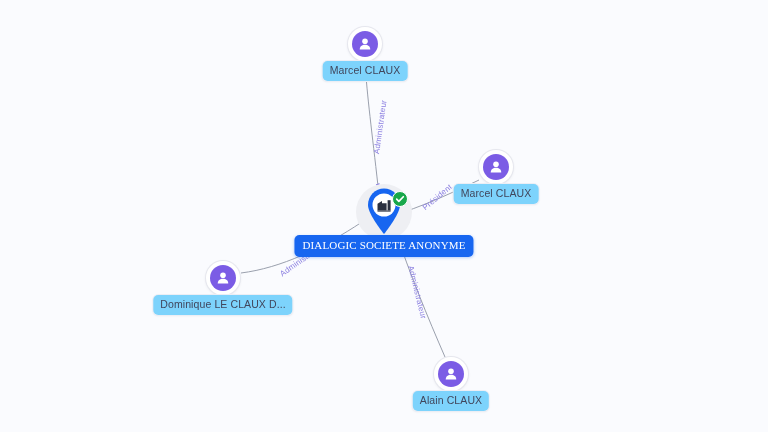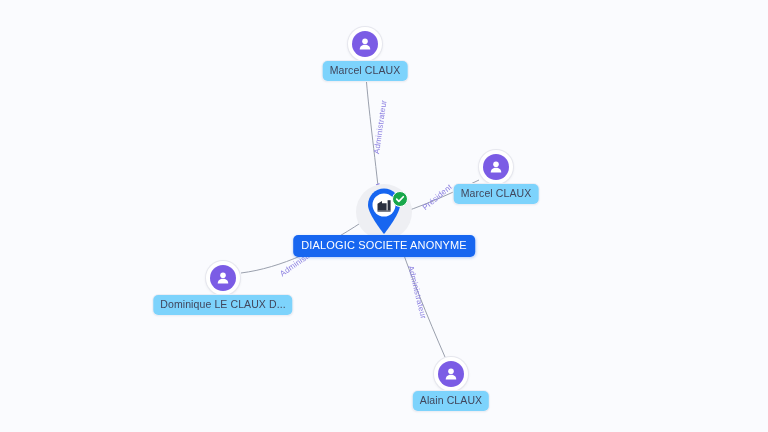--- a/index.html
+++ b/index.html
@@ -122,20 +122,21 @@
     transform: translateX(-50%);
     white-space: nowrap;
     background: #1766f0;
     color: #ffffff;
     font-size: 11px;
     line-height: 1;
     padding: 5px 8px 6px 8px;
     border-radius: 5px;
     box-shadow: 0 1px 3px rgba(23,102,240,0.30);
     letter-spacing: 0.15px;
+    font-family: Liberation Serif, serif;
   }
 
   
   .edge-label {
     position: absolute;
     color: #8a7ee0;
     font-size: 8px;
     line-height: 1;
     white-space: nowrap;
     transform-origin: 0 50%;

